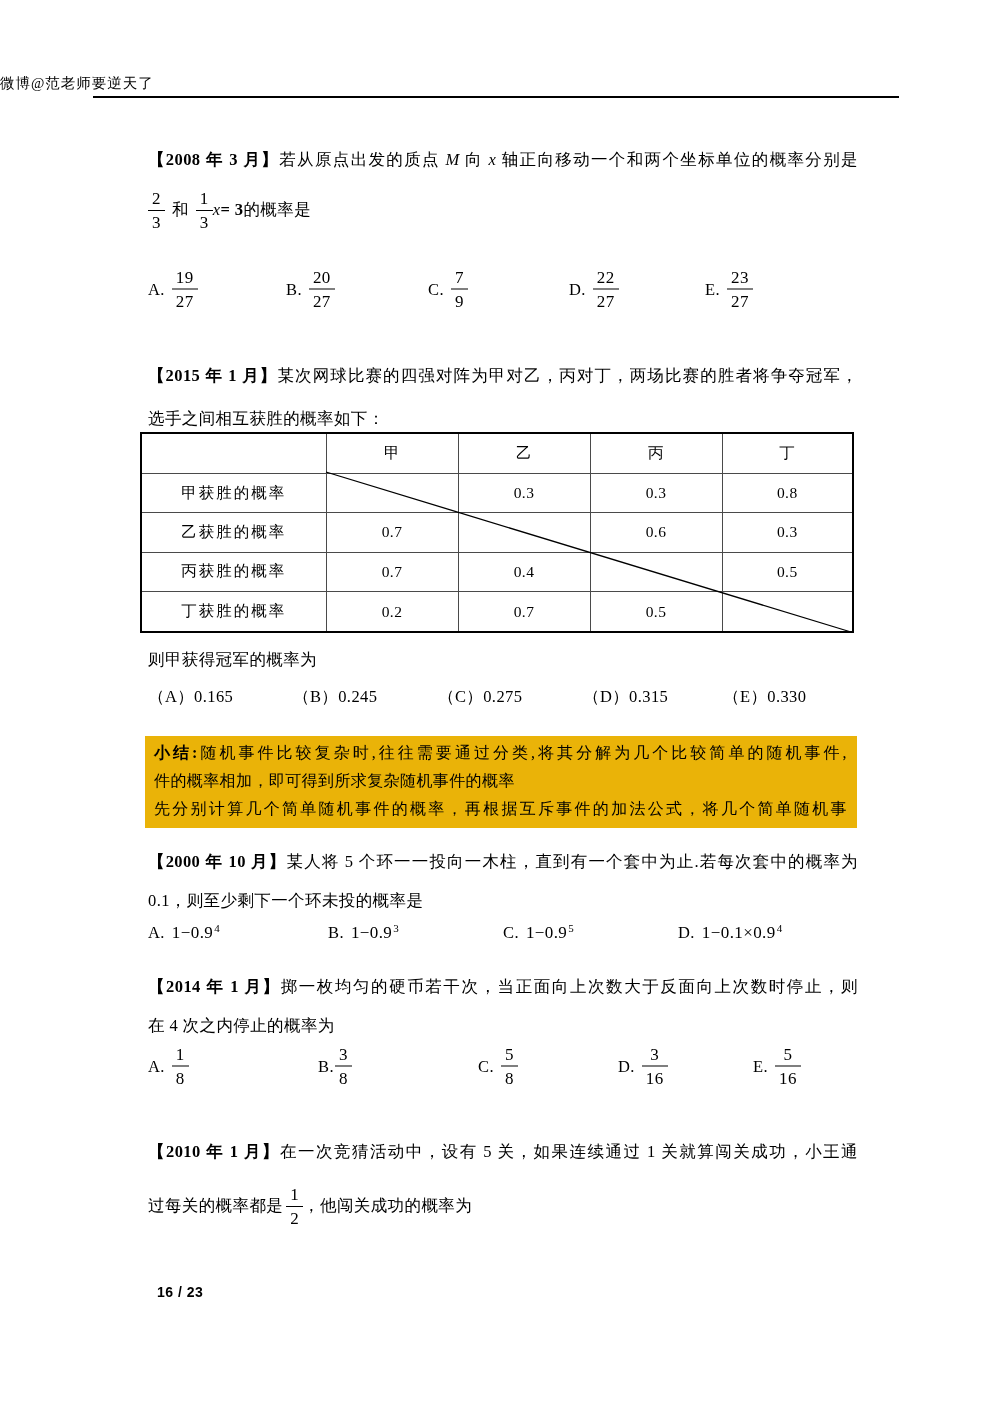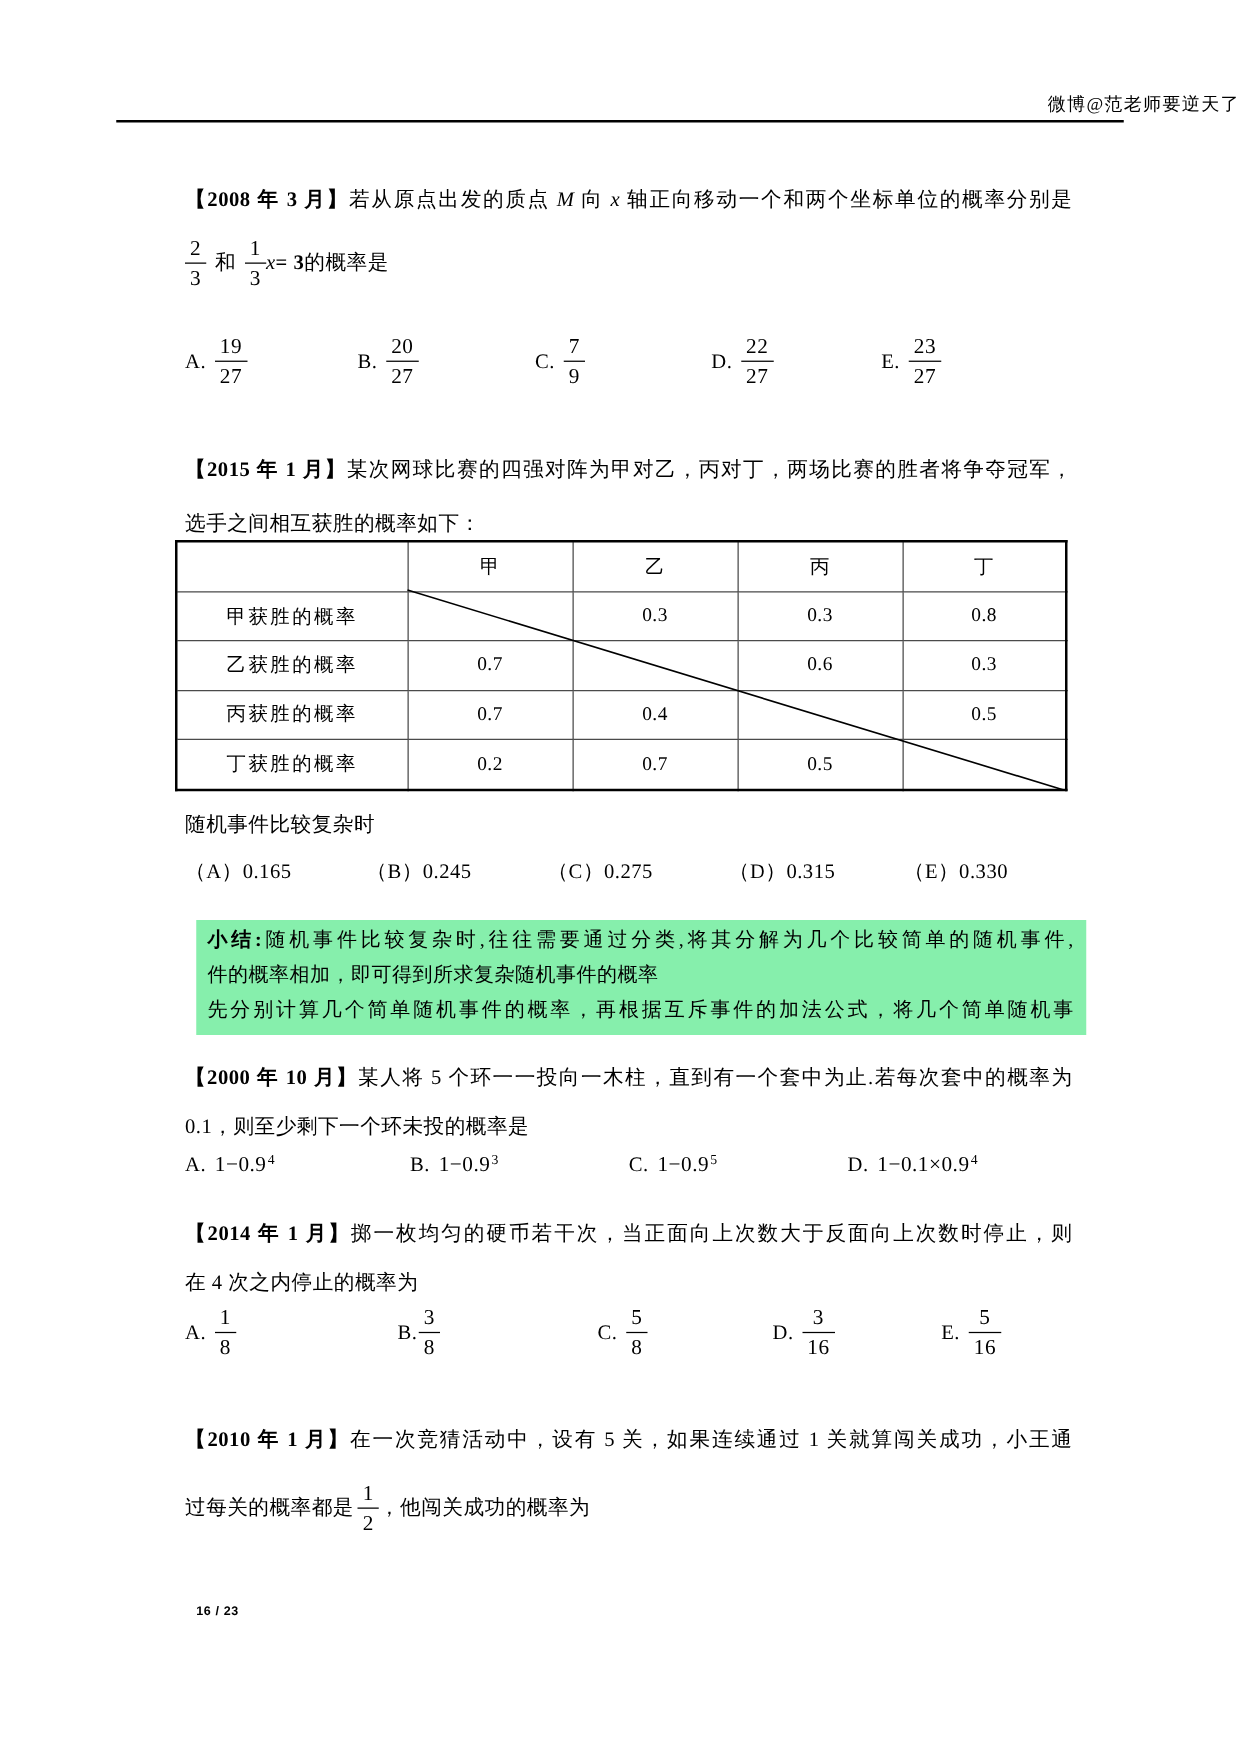--- a/index.html
+++ b/index.html
@@ -1,19 +1,19 @@
 <!DOCTYPE html>
 <html><head>
 <meta charset="utf-8">
 <style>
   html,body{margin:0;padding:0;background:#fff;}
   .page{position:relative;width:992px;height:1403px;background:#ffffff;color:#000;
         font-family:"Liberation Serif","DejaVu Serif",serif;font-size:16.5px;letter-spacing:0.4px;
         overflow:hidden;}
-  .hdr-title{position:absolute;top:74px;left:0;width:100%;text-align:right;font-size:14.5px;letter-spacing:1px;}
+  .hdr-title{position:absolute;top:74px;left:0;width:100%;text-align:left;font-size:14.5px;letter-spacing:1px;}
   .hdr-line{position:absolute;top:96px;left:93px;width:806px;height:2px;background:#000;}
 
   .block{position:absolute;left:148px;width:710px;}
   .line{line-height:26px;white-space:nowrap;}
   .jl{white-space:normal;text-align:justify;text-align-last:justify;}
   .tag{font-weight:bold;}
   .mi{font-style:italic;font-family:"Liberation Serif",serif;}
   .semib{font-weight:bold;}
 
   
@@ -38,25 +38,25 @@
   
   .tblwrap{position:absolute;top:432px;left:140px;width:712px;height:201px;}
   table.ptable{border-collapse:collapse;width:712px;height:201px;table-layout:fixed;border:2.5px solid #000;}
   .ptable th,.ptable td{border:1px solid #4a4a4a;text-align:center;vertical-align:middle;
         font-weight:normal;font-size:15.5px;padding:0;}
   .ptable .rowlab{letter-spacing:2px;}
   .diag{position:absolute;top:0;left:0;width:712px;height:201px;pointer-events:none;}
 
   
   .summary{position:absolute;top:736px;left:145px;width:712px;box-sizing:border-box;
-        background:#86efac;padding:3px 10px 5px 9px;font-size:16px;margin-left:12px;}
+        background:#eab308;padding:3px 10px 5px 9px;font-size:16px;}
   .sline{line-height:28px;}
 
   .footer{position:absolute;top:1284px;left:157px;font-family:"Liberation Sans","DejaVu Sans",sans-serif;
-        font-weight:bold;font-size:10px;letter-spacing:0.5px;}
+        font-weight:bold;font-size:14px;letter-spacing:0.5px;}
 </style>
 </head>
 <body>
 
 <div class="page">
 
   <div class="hdr-title">微博@范老师要逆天了</div>
   <div class="hdr-line"></div>
 
   <div class="block jl line" style="top:147px">
@@ -164,21 +164,21 @@
         <td>0.5</td>
         <td></td>
       </tr>
     </tbody>
       </table>
     <svg class="diag" viewBox="0 0 712 201">
       <line x1="186" y1="40" x2="711" y2="200" stroke="#000" stroke-width="1.3"></line>
     </svg>
   </div>
 
-  <div class="block line" style="top:647px">随机事件比较复杂时</div>
+  <div class="block line" style="top:647px">则甲获得冠军的概率为</div>
   <div class="optrow r2" style="top:684px;height:26px">
     <span class="opt o1">（A）0.165</span>
     <span class="opt o2">（B）0.245</span>
     <span class="opt o3">（C）0.275</span>
     <span class="opt o4">（D）0.315</span>
     <span class="opt o5">（E）0.330</span>
   </div>
 
   <div class="summary">
     <div class="sline jl"><span class="tag">小结:</span><span>随机事件比较复杂时,往往需要通过分类,将其分解为几个比较简单的随机事件,</span></div>

